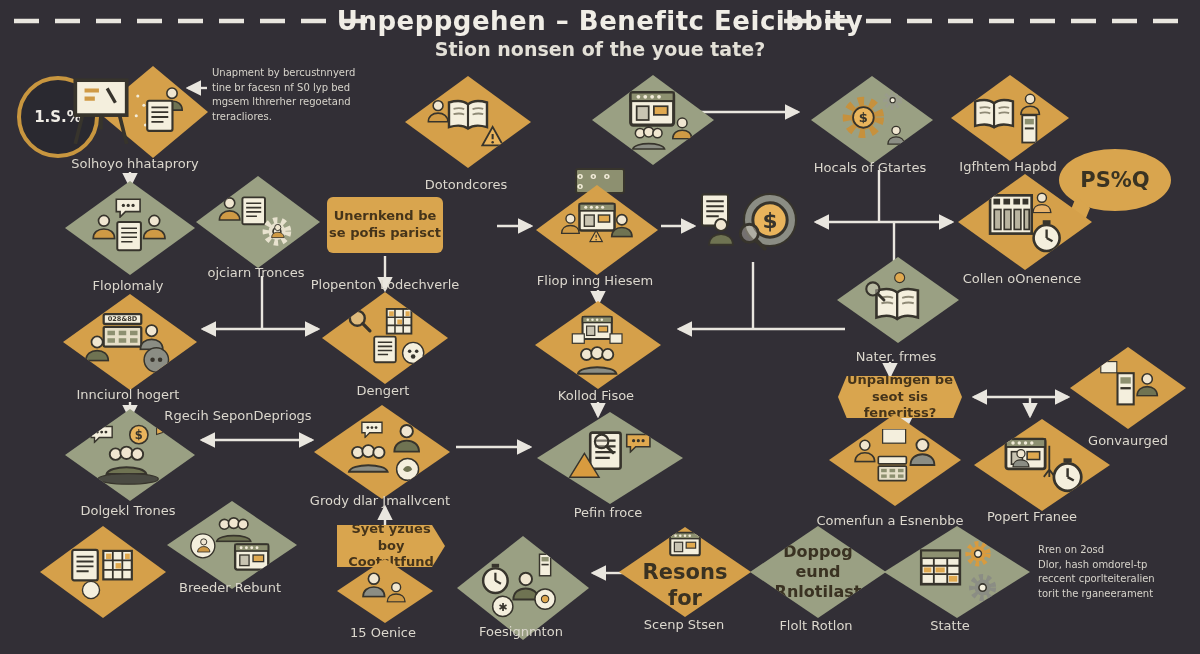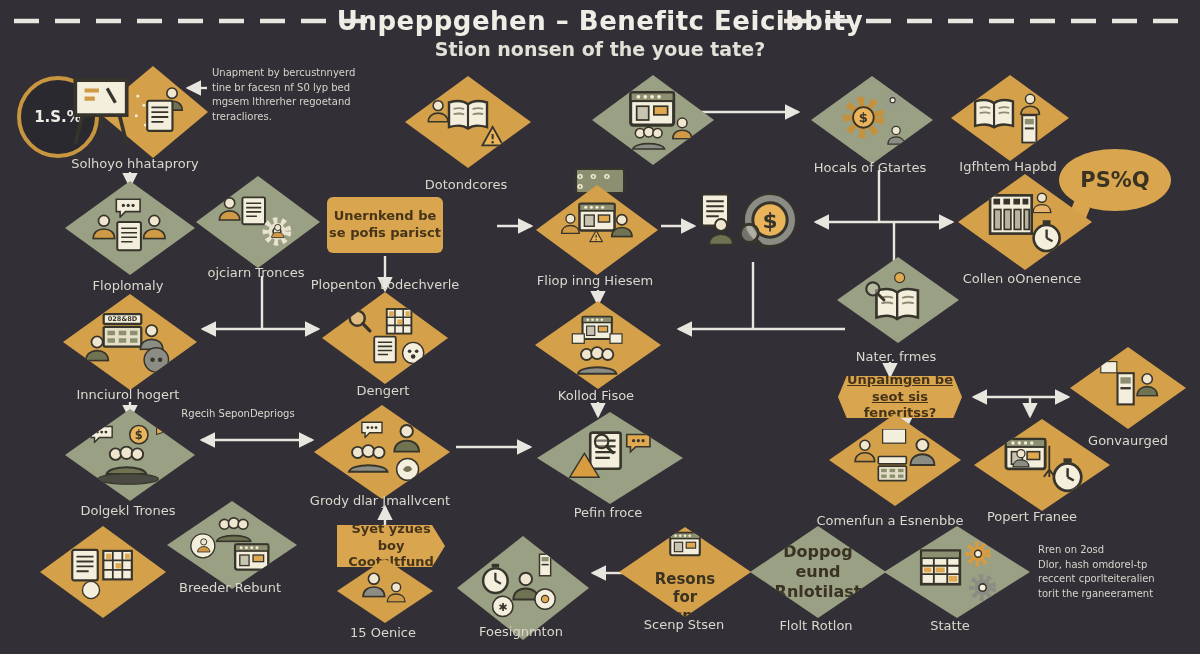--- a/index.html
+++ b/index.html
@@ -350,21 +350,21 @@
     <svg class="nicon" width="86" height="58" viewBox="0 0 100 70">
       <circle cx="52" cy="8" r="6" fill="#e0a94f" stroke="#37342c" stroke-width="1.4"></circle>
       <use href="#i-book" x="18" y="18" width="62" height="44"></use>
       <use href="#i-mag" x="8" y="10" width="28" height="28"></use>
     </svg>
   </div>
   <div class="lbl" style="left:836px;top:349px;width:120px;">Nater. frmes</div>
 
 
 
-  <div class="banner pts" style="left:838px;top:376px;width:124px;height:42px;text-decoration:underline;">
+  <div class="banner pts" style="left:838px;top:376px;width:124px;height:42px;">
     <div>Unpalmgen be</div>
     <div>seot sis feneritss?</div>
   </div>
 
   <div class="diamond d-o" style="left:1070px;top:347px;width:116px;height:82px;">
     <svg class="nicon" width="80" height="56" viewBox="0 0 100 70">
       <rect x="16" y="2" width="20" height="14" fill="#f4efdd" stroke="#37342c" stroke-width="1.4"></rect>
       <use href="#i-kiosk" x="34" y="6" width="26" height="60"></use>
       <use href="#i-person" x="58" y="14" width="32" height="32" style="color:#6f7352"></use>
     </svg>
@@ -375,21 +375,21 @@
     <svg class="nicon" width="90" height="62" viewBox="0 0 100 70">
       <use href="#i-speech" x="4" y="0" width="28" height="22" style="color:#f4efdd"></use>
       <use href="#i-coin" x="48" y="0" width="24" height="24"></use>
       <path d="M80 4l12 4-12 4z" fill="#e0a94f" stroke="#37342c" stroke-width="1.2"></path>
       <use href="#i-crowd" x="14" y="24" width="64" height="34" style="color:#6f7352"></use>
       <ellipse cx="48" cy="62" rx="34" ry="6" fill="#4a4a42" stroke="#37342c" stroke-width="1.4"></ellipse>
     </svg>
   </div>
   <div class="lbl" style="left:58px;top:503px;width:140px;">Dolgekl Trones</div>
 
-  <div class="lbl" style="left:163px;top:408px;width:150px;font-size:10px;">Rgecih SeponDepriogs</div>
+  <div class="lbl" style="left:163px;top:408px;width:150px;font-size:13px;">Rgecih SeponDepriogs</div>
 
   <div class="diamond d-o" style="left:314px;top:405px;width:136px;height:94px;">
     <svg class="nicon" width="94" height="64" viewBox="0 0 100 70">
       <use href="#i-speech" x="26" y="0" width="26" height="20" style="color:#f4efdd"></use>
       <use href="#i-person" x="60" y="2" width="34" height="34" style="color:#6f7352"></use>
       <use href="#i-crowd" x="4" y="26" width="62" height="32" style="color:#8b8d84"></use>
       <circle cx="78" cy="54" r="12" fill="#f4efdd" stroke="#37342c" stroke-width="1.6"></circle>
       <path d="M73 54c3-5 8-5 10 0-3 4-8 4-10 0z" fill="#6f7352"></path>
     </svg>
   </div>
@@ -466,21 +466,21 @@
       <circle cx="74" cy="50" r="11" fill="#f4efdd" stroke="#37342c" stroke-width="1.6"></circle>
       <circle cx="74" cy="50" r="4" fill="#e0a94f" stroke="#37342c" stroke-width="1.2"></circle>
     </svg>
   </div>
   <div class="lbl" style="left:461px;top:624px;width:120px;">Foesignmton</div>
 
   <div class="diamond d-o" style="left:619px;top:527px;width:132px;height:90px;">
     <svg style="position:absolute;left:50%;top:4px;transform:translateX(-50%);" width="34" height="26" viewBox="0 0 28 22">
       <use href="#i-board" x="0" y="0" width="28" height="22"></use>
     </svg>
-    <div class="dtext" style="font-size:15px;margin-top:21px;">
+    <div class="dtext" style="font-size:21px;margin-top:21px;">
       <div>Resons for</div>
       <div>thospend</div>
     </div>
   </div>
   <div class="lbl" style="left:634px;top:617px;width:100px;">Scenp Stsen</div>
 
   <div class="diamond d-g" style="left:750px;top:526px;width:136px;height:92px;">
     <div class="dtext" style="font-size:16px;top:50%;">
       <div>Doppog eund</div>
       <div>Rnlotilast</div>

